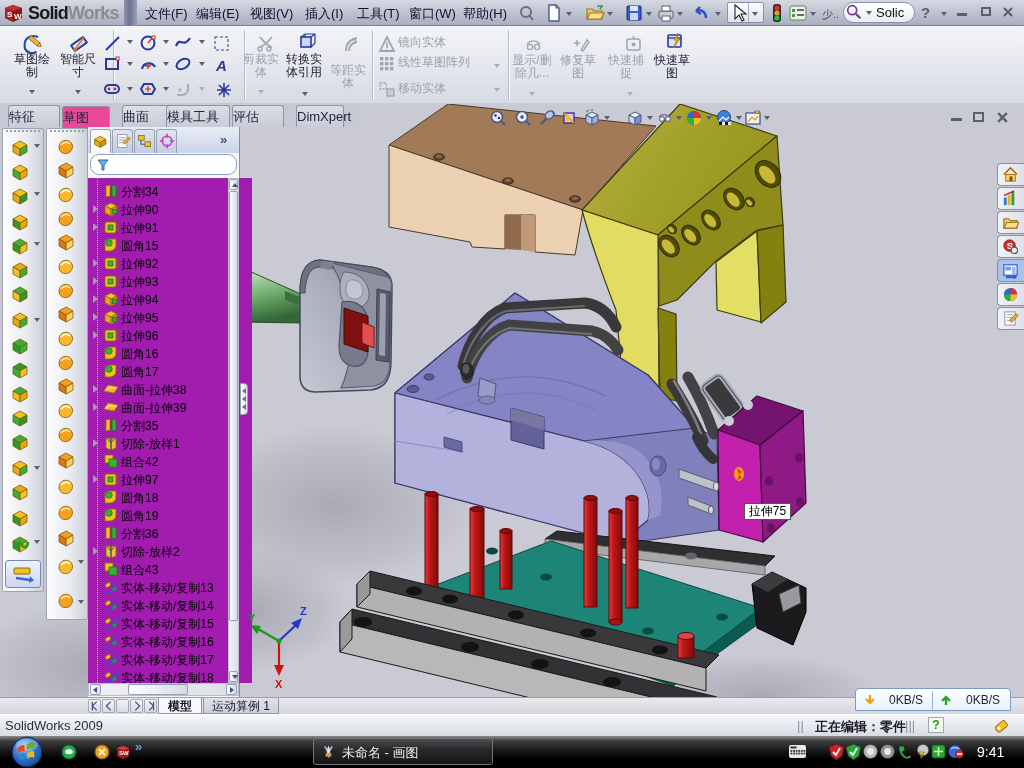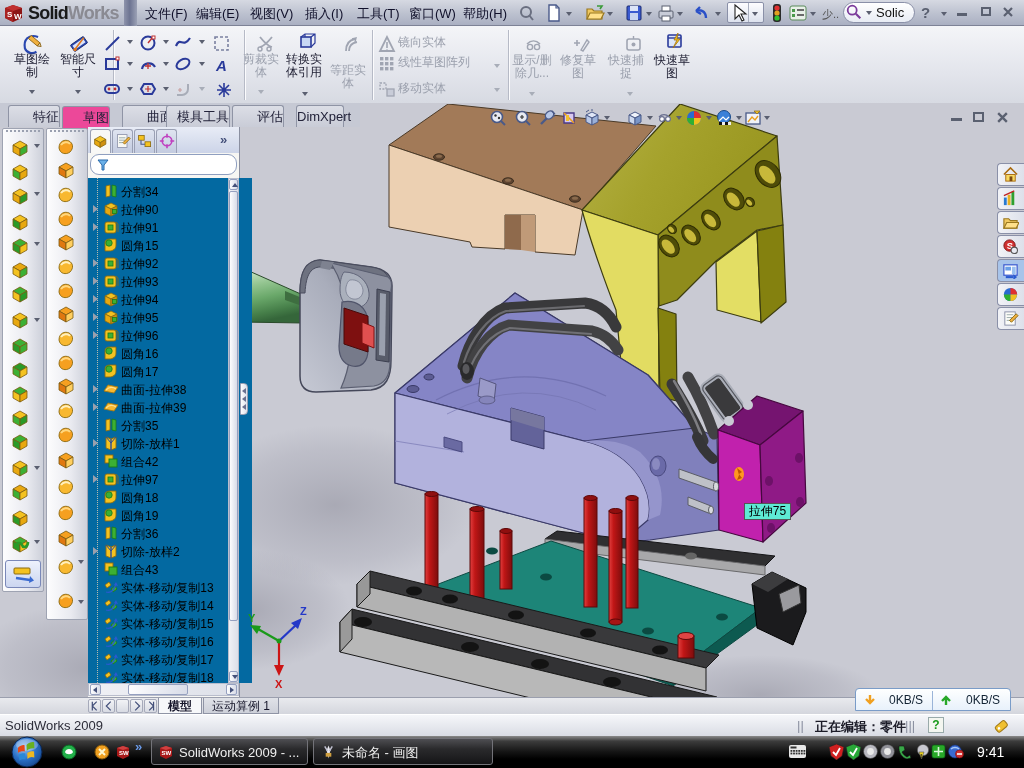--- a/index.html
+++ b/index.html
@@ -17,31 +17,31 @@
 
 #cmdbar{left:0;top:26px;width:1024px;height:77px;background:linear-gradient(#f4f5f8,#e3e5ec 60%,#d7dae2)}
 .cmsep{top:30px;width:1px;height:70px;background:#b6bac6;box-shadow:1px 0 0 #fbfbfd}
 .cmbtn{font-size:12px;color:#1c1c30;text-align:center;line-height:13px}
 .cmbtn.gray{color:#9ba0ad}
 .dd{width:0;height:0;border-left:3px solid transparent;border-right:3px solid transparent;border-top:4px solid #5a5f70}
 .dd.gray{border-top-color:#a8adb8}
 .ds{right:10px;top:28px;font-size:64px;font-weight:bold;color:#bfc3cf;font-style:italic;letter-spacing:-4px}
 
 #tabrow{left:0;top:103px;width:360px;height:24px;background:#c6c9d4}
-.cmtab{top:2px;height:22px;background:linear-gradient(#dcdee6,#c9ccd7);border:1px solid #8f94a5;border-bottom:none;border-radius:3px 3px 0 0;font-size:13px;color:#23233a;text-align:right;line-height:21px}
+.cmtab{top:2px;height:22px;background:linear-gradient(#dcdee6,#c9ccd7);border:1px solid #8f94a5;border-bottom:none;border-radius:3px 3px 0 0;font-size:13px;color:#23233a;text-align:left;line-height:21px}
 .cmtab.act{background:#ec4899;height:23px;top:3px;font-weight:normal}
 
 .vtb{width:42px;background:linear-gradient(90deg,#fdfdfe,#e9eaf0 60%,#cdd0da);border:1px solid #9ea3b2;border-radius:2px}
 
 #fmpanel{left:88px;top:127px;width:152px;height:573px;background:#f6f6f3;border-right:1px solid #8a8fa0}
 #fmhead{left:0;top:0;width:151px;height:26px;background:linear-gradient(#e8ecf6,#ccd4e8)}
 .fmtab{top:2px;width:21px;height:24px;border:1px solid #9aa0b4;border-bottom:none;border-radius:3px 3px 0 0;background:linear-gradient(#dfe4f0,#c3cbe0)}
 .fmtab.act{background:#f8f8f6}
 #filterrow{left:2px;top:27px;width:147px;height:21px;background:#fff;border:1px solid #8f9fc0;border-radius:9px}
-#tree{left:0;top:51px;width:164px;height:505px;overflow:hidden;background:#0369a1}
+#tree{left:0;top:51px;width:164px;height:505px;overflow:hidden;background:#a21caf}
 .ti{position:absolute;left:0;height:18px;white-space:nowrap}
 .ti .tx{position:absolute;left:33px;top:2px;font-size:12px;color:#000}
 .ti svg{position:absolute;left:15px;top:1px}
 .ti .ex{position:absolute;left:5px;top:5px;width:0;height:0;border-top:4px solid transparent;border-bottom:4px solid transparent;border-left:5px solid #9aa0ae}
 
 .sb{background:linear-gradient(90deg,#f0f1f5,#dcdfe8);border:1px solid #b9bdcc}
 .sbt{background:linear-gradient(90deg,#fdfdfe,#d8dce8);border:1px solid #95a0c0;border-radius:2px}
 .arr{width:0;height:0;position:absolute}
 
 #btabs{left:0;top:697px;width:1024px;height:17px;background:linear-gradient(#e9eaee,#d4d6dd);border-top:1px solid #9b9fae}
@@ -50,21 +50,21 @@
 .navb{top:1px;width:13px;height:14px;background:linear-gradient(#f2f3f6,#d8dbe3);border:1px solid #a6aaba;border-radius:2px}
 
 #statusbar{left:0;top:714px;width:1024px;height:22px;background:linear-gradient(#f6f7fa,#d9dce4);border-top:1px solid #fff;font-size:13px;color:#2c2c38}
 
 #taskbar{left:0;top:736px;width:1024px;height:32px;background:linear-gradient(#8a8a8a,#3c3c3c 16%,#161616 48%,#000 72%,#000)}
 .tbtn{top:2px;height:27px;background:linear-gradient(#4e4e52,#2a2a2c 40%,#151517);border:1px solid #737379;border-radius:3px;color:#f0f0f0;font-size:13px;line-height:25px}
 #tray{color:#fff;font-size:14px}
 
 #net{left:855px;top:688px;width:156px;height:23px;background:linear-gradient(#feffff,#e8f1fb);border:1px solid #7a9cc8;border-radius:4px 4px 0 0;font-size:12px;color:#123}
 
-#tip75{left:744px;top:503px;width:47px;height:17px;background:#5eead4;border:1px solid #555;font-size:12px;color:#000;text-align:center;line-height:15px}
+#tip75{left:744px;top:503px;width:47px;height:17px;background:#ffffff;border:1px solid #555;font-size:12px;color:#000;text-align:center;line-height:15px}
 </style></head><body>
 <div id="scr">
 
 <svg class="abs" style="left:0;top:104px" width="1024" height="593" viewBox="0 104 1024 593">
 <rect x="0" y="104" width="1024" height="593" fill="#c9cad3"></rect>
 <defs>
         <radialGradient id="shad">
           <stop offset="0" stop-color="#8f8f9c" stop-opacity="0.55"></stop>
           <stop offset="0.7" stop-color="#9a9aa8" stop-opacity="0.25"></stop>
           <stop offset="1" stop-color="#9a9aa8" stop-opacity="0"></stop>
@@ -1189,28 +1189,20 @@
 <svg class="abs" style="left:94px;top:8px" width="16" height="16" viewBox="0 0 16 16">
         <circle cx="8" cy="8" r="7" fill="#f0a020" stroke="#8a5a08"></circle>
         <path d="M5,5 L11,11 M11,5 L5,11" stroke="#fff8d0" stroke-width="2"></path>
       </svg>
 <svg class="abs" style="left:115px;top:8px" width="16" height="16" viewBox="0 0 16 16">
         <polygon points="2,4 8,2 14,4 14,12 8,15 2,12" fill="#a81818"></polygon>
         <polygon points="2,4 8,2 14,4 8,6" fill="#d04040"></polygon>
         <text x="4" y="11" font-size="6" fill="#fff" font-weight="bold">SW</text>
       </svg>
 <div class="abs" style="left:135px;top:3px;color:#6a9ae8;font-size:13px;font-weight:bold">»</div>
-<div class="tbtn abs" style="left:151px;width:157px">
-        <svg class="abs" style="left:6px;top:5px" width="16" height="16" viewBox="0 0 16 16">
-          <polygon points="2,4 8,2 14,4 14,12 8,15 2,12" fill="#a81818"></polygon>
-          <polygon points="2,4 8,2 14,4 8,6" fill="#d04040"></polygon>
-          <text x="3.5" y="11" font-size="6" fill="#fff" font-weight="bold">SW</text>
-        </svg>
-        <div class="abs" style="left:27px;top:1px">SolidWorks 2009 - ...</div>
-      </div>
 <div class="tbtn abs" style="left:313px;width:180px">
         <svg class="abs" style="left:7px;top:5px" width="15" height="16" viewBox="0 0 16 16">
           <path d="M8,1 L10,6 L8,15 L6,6 Z" fill="#e8e8f0"></path>
           <path d="M4,2 L7,7 M12,2 L9,7" stroke="#c0c0d0" stroke-width="1.6"></path>
           <rect x="5" y="9" width="6" height="4" fill="#d0a040"></rect>
         </svg>
         <div class="abs" style="left:28px;top:1px">未命名 - 画图</div>
       </div>
 <div id="tray" class="abs" style="left:780px;top:0;width:244px;height:32px">
 <svg class="abs" style="left:9px;top:9px" width="17" height="13" viewBox="0 0 17 13">

